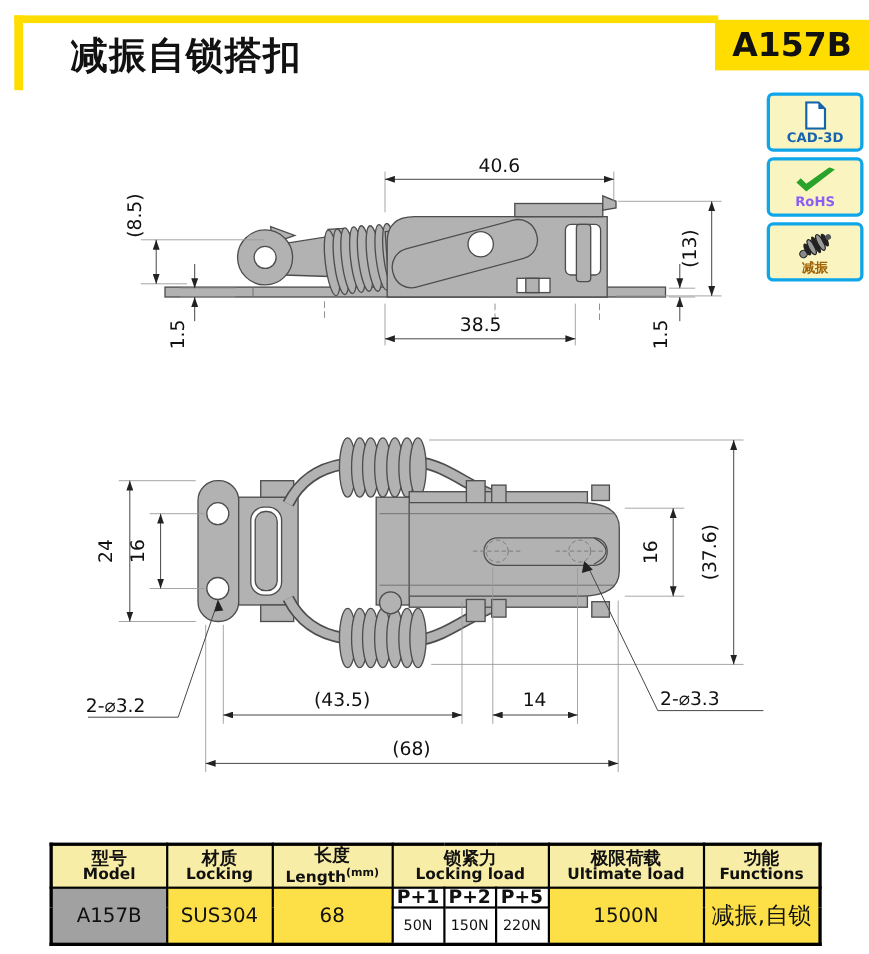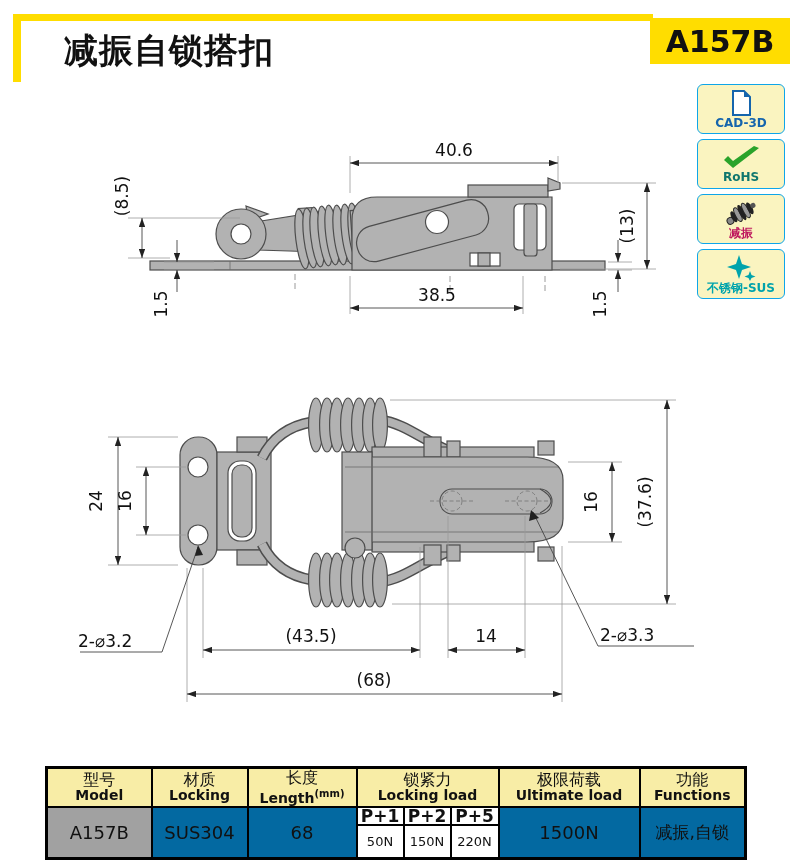--- a/index.html
+++ b/index.html
@@ -8,48 +8,48 @@
   
   .accent-top{position:absolute;left:13px;top:14px;width:640px;height:7px;background:#ffdd00;}
   .accent-left{position:absolute;left:13px;top:14px;width:8px;height:68px;background:#ffdd00;}
   .title-wrap{position:absolute;left:44px;top:28px;display:flex;align-items:baseline;gap:14px;white-space:nowrap;}
   .title-zh{font-size:34px;font-weight:bold;letter-spacing:1px;margin-left:20px;}
   .title-en{font-size:20px;color:#222;}
   .model-badge{position:absolute;left:650px;top:18px;width:140px;height:46px;background:#ffdd00;
                display:flex;align-items:center;justify-content:center;font-size:30px;font-weight:bold;}
   
   .badge-col{position:absolute;left:697px;top:84px;width:88px;display:flex;flex-direction:column;gap:5px;}
-  .badge{height:48px;background:#faf4c0;border:1px solid #0ea5e9;border-radius:6px;
+  .badge{height:48px;background:#faf4c0;border:3px solid #0ea5e9;border-radius:6px;
          display:flex;flex-direction:column;align-items:center;justify-content:center;gap:1px;}
   .badge svg{display:block;}
   .badge .lbl{font-size:12px;font-weight:bold;line-height:12px;}
-  .lbl-cad{color:#1565ad;}.lbl-rohs{color:#0f766e;}.lbl-damp{color:#be185d;}
+  .lbl-cad{color:#1565ad;}.lbl-rohs{color:#8b5cf6;}.lbl-damp{color:#a16207;}
   .lbl-sus{color:#00a3ac;}.lbl-lock{color:#d42a2a;}
   
   svg .part{fill:#b2b2b2;stroke:#4d4d4d;stroke-width:1.2;}
   svg .hole{fill:#ffffff;stroke:#4d4d4d;stroke-width:1.2;}
   svg .edge{fill:none;stroke:#4d4d4d;stroke-width:1.1;}
   svg .thin{stroke:#6a6a6a;stroke-width:0.8;}
   svg .ext{stroke:#9a9a9a;stroke-width:0.8;}
   svg .dim{stroke:#444;stroke-width:0.9;fill:none;}
   svg .dashc{stroke:#7a7a7a;stroke-width:0.9;fill:none;stroke-dasharray:4,2.5;}
   svg .cmark{stroke:#8f8f8f;stroke-width:0.9;stroke-dasharray:6,3;}
   svg .dtext{font-family:"DejaVu Sans","Liberation Sans",sans-serif;font-size:17px;fill:#111;}
   svg .ribbon-o{fill:none;stroke:#4d4d4d;stroke-width:11;}
   svg .ribbon-i{fill:none;stroke:#b2b2b2;stroke-width:8;}
   
   .spec{position:absolute;left:45px;top:766px;border-collapse:collapse;table-layout:fixed;}
   .spec td,.spec th{border:2px solid #000;text-align:center;vertical-align:middle;padding:0;}
   .spec{border:3px solid #000;}
   .hdr{background:#f8eda6;}
-  .hdr .zh{font-size:16px;font-weight:normal;line-height:17px;display:block;}
+  .hdr .zh{font-size:16px;font-weight:bold;line-height:17px;display:block;}
   .hdr .en{font-size:14px;font-weight:bold;line-height:15px;display:block;}
   .mm{font-size:10px;vertical-align:super;}
   .cell-model{background:#a1a1a1;font-size:18px;}
-  .cell-val{background:#0369a1;font-size:18px;}
+  .cell-val{background:#fde047;font-size:18px;}
   .sub-hdr{font-size:17px;font-weight:bold;height:16px;line-height:12px;}
   .sub-val{font-size:13px;height:31px;}
 </style>
 </head>
 <body>
 
 <div class="accent-top"></div>
 <div class="accent-left"></div>
 <div class="title-wrap">
   <span class="title-zh">减振自锁搭扣</span>
@@ -76,27 +76,20 @@
         <circle cx="5" cy="15" r="3.4" fill="#888" stroke="#222"></circle>
         <ellipse cx="10" cy="13" rx="2.6" ry="6" fill="#222"></ellipse>
         <ellipse cx="14.5" cy="13" rx="2.6" ry="7.5" fill="#999" stroke="#222"></ellipse>
         <ellipse cx="19" cy="13" rx="2.6" ry="8.5" fill="#222"></ellipse>
         <ellipse cx="23.5" cy="13" rx="2.6" ry="8" fill="#999" stroke="#222"></ellipse>
         <ellipse cx="28" cy="13" rx="2.6" ry="6.5" fill="#222"></ellipse>
         <circle cx="32" cy="12" r="2.6" fill="#555"></circle>
       </g>
     </svg>
     <span class="lbl lbl-damp">减振</span>
-  </div>
-  <div class="badge">
-    <svg width="34" height="26" viewBox="0 0 34 26">
-      <path d="M15,0 L18,9 L27,12 L18,15 L15,24 L12,15 L3,12 L12,9 Z" fill="#00a3ac"></path>
-      <path d="M26,16 L27.5,20 L31.5,21.5 L27.5,23 L26,26 L24.5,23 L20.5,21.5 L24.5,20 Z" fill="#00a3ac"></path>
-    </svg>
-    <span class="lbl lbl-sus">不锈钢-SUS</span>
   </div>
 </div>
 
 <svg style="position:absolute;left:0;top:130px;" width="790" height="210" viewBox="0 130 790 210">
   <defs>
     <marker id="ar1" markerWidth="11" markerHeight="7" refX="10" refY="3.5" orient="auto-start-reverse">
       <path d="M0,0 L10,3.5 L0,7 Z" fill="#222"></path>
     </marker>
   </defs>
 
@@ -311,21 +304,21 @@
     </th>
   </tr>
   <tr class="row-sub">
     <td class="cell-model" rowspan="2">A157B</td>
     <td class="cell-val" rowspan="2">SUS304</td>
     <td class="cell-val" rowspan="2">68</td>
     <td class="sub-hdr">P+1</td>
     <td class="sub-hdr">P+2</td>
     <td class="sub-hdr">P+5</td>
     <td class="cell-val" rowspan="2">1500N</td>
-    <td class="cell-val" rowspan="2" style="font-size:17px;">减振,自锁</td>
+    <td class="cell-val" rowspan="2" style="font-size:21px;">减振,自锁</td>
   </tr>
   <tr>
     <td class="sub-val">50N</td>
     <td class="sub-val">150N</td>
     <td class="sub-val">220N</td>
   </tr>
 </tbody>
   </table>
 
 </body></html>

